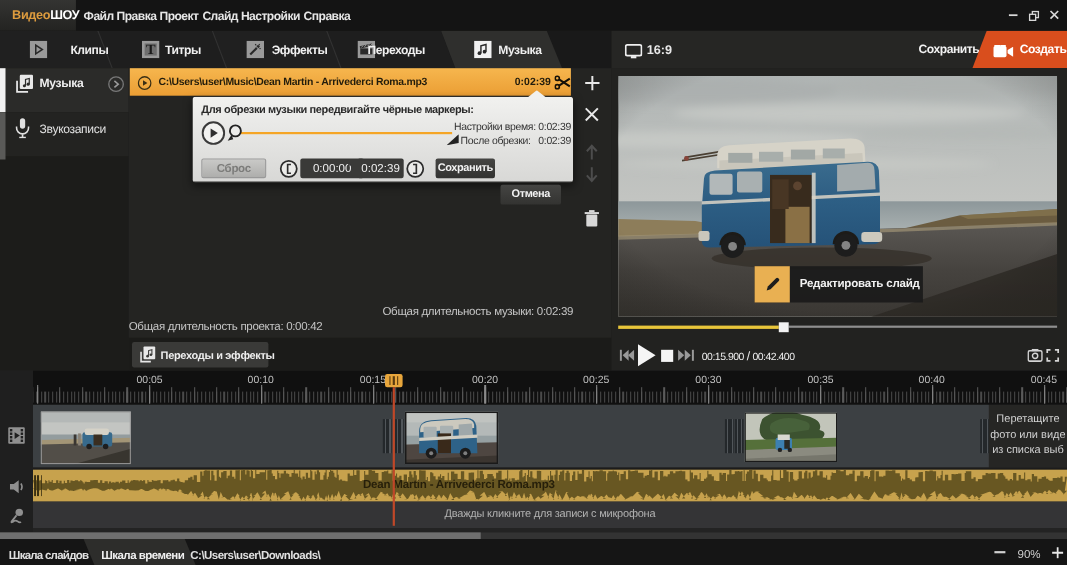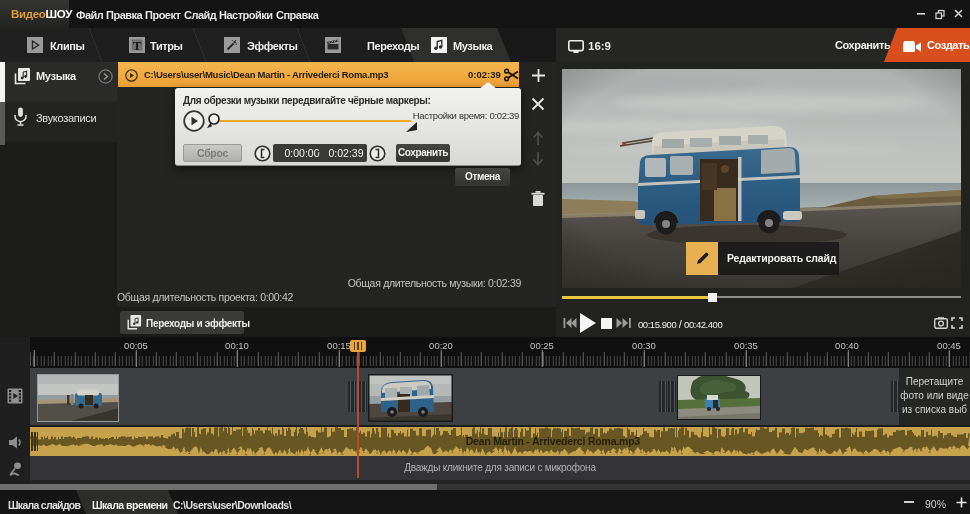--- a/index.html
+++ b/index.html
@@ -58,41 +58,41 @@
     <polygon points="401,0 497,0 511,34 414,34" fill="#2f2f2d"></polygon>
     <line x1="89" y1="0" x2="102" y2="34" stroke="#323232" stroke-width="1"></line>
     <line x1="193" y1="0" x2="206" y2="34" stroke="#323232" stroke-width="1"></line>
     <line x1="297" y1="0" x2="310" y2="34" stroke="#323232" stroke-width="1"></line>
   </svg>
 
   <svg class="abs tabicon" style="left:27px;top:37px;" viewBox="0 0 16 16">
       <rect width="16" height="16" fill="#9a9a9a"></rect>
       <path d="M5.5 4 L11.5 8 L5.5 12 Z" fill="none" stroke="#2a2a2a" stroke-width="1.4"></path>
     </svg>
-  <div class="abs tablabel" style="left:50px;">Клипы</div>
+  <div class="abs tablabel" style="left:64px;">Клипы</div>
   <svg class="abs tabicon" style="left:129px;top:37px;" viewBox="0 0 16 16">
       <rect width="16" height="16" fill="#9a9a9a"></rect>
       <rect x="2.5" y="2.5" width="11" height="11" fill="#6f6f6f"></rect>
       <text x="8" y="12.5" font-family="Liberation Serif,serif" font-size="13" font-weight="bold" fill="#1a1a1a" text-anchor="middle">T</text>
     </svg>
   <div class="abs tablabel" style="left:150px;">Титры</div>
   <svg class="abs tabicon" style="left:224px;top:37px;" viewBox="0 0 16 16">
       <rect width="16" height="16" fill="#9a9a9a"></rect>
       <path d="M3.5 12.5 L9.5 6.5" stroke="#2a2a2a" stroke-width="2"></path>
       <path d="M10 6 l1.5-1.5" stroke="#2a2a2a" stroke-width="2.4"></path>
       <path d="M8 3.2 l1 1 M12 3 l-0.6 1.2 M13 7 l-1.2 0.4" stroke="#2a2a2a" stroke-width="1"></path>
     </svg>
   <div class="abs tablabel" style="left:247px;">Эффекты</div>
   <svg class="abs tabicon" style="left:325px;top:37px;" viewBox="0 0 16 16">
       <rect width="16" height="16" fill="#9a9a9a"></rect>
       <rect x="2.5" y="7" width="11" height="5.5" fill="#2a2a2a"></rect>
       <path d="M2.5 7 L13.5 4.5 L13 2.5 L2 5 Z" fill="#2a2a2a"></path>
       <path d="M3.5 6.2 l1.6-1.8 M6.3 5.6 l1.6-1.8 M9.1 5 l1.6-1.8 M11.9 4.4 l1.4-1.6" stroke="#9a9a9a" stroke-width="0.9"></path>
     </svg>
-  <div class="abs tablabel" style="left:367px;">Переходы</div>
+  <div class="abs tablabel" style="left:334px;">Переходы</div>
   <svg class="abs tabicon" style="left:431px;top:37px;" viewBox="0 0 16 16">
       <rect width="16" height="16" fill="#f2f2f2"></rect>
       <path d="M6.2 11.2 V4.6 l4.6-1.2 v6.6" fill="none" stroke="#2a2a2a" stroke-width="1.3"></path>
       <circle cx="4.9" cy="11.3" r="1.7" fill="#2a2a2a"></circle>
       <circle cx="9.5" cy="10" r="1.7" fill="#2a2a2a"></circle>
     </svg>
   <div class="abs tablabel" style="left:453px;">Музыка</div>
 
   <div class="abs" id="pvbar"></div>
   <svg class="abs" style="left:568px;top:40px;" width="16" height="14" viewBox="0 0 16 14">
@@ -195,20 +195,21 @@
     </svg>
   <div class="abs" style="left:219px;top:119.5px;width:192px;height:2.5px;background:#f5a525;"></div>
   <svg class="abs" style="left:205px;top:112px;" width="16" height="20" viewBox="0 0 16 20">
       <circle cx="9" cy="7" r="5" fill="#ececea" stroke="#222" stroke-width="1.7"></circle>
       <path d="M5.5 10.5 L2 16 l5-1.5 Z" fill="#222"></path>
     </svg>
   <svg class="abs" style="left:406px;top:122px;" width="12" height="10" viewBox="0 0 12 10">
       <path d="M11 0 L11 8 L0 10 Z" fill="#222"></path>
     </svg>
   <div class="abs" style="left:300px;top:110px;width:219px;text-align:right;font-size:9.5px;color:#333;letter-spacing:-0.3px;">Настройки время: 0:02:39</div>
+  <div class="abs" style="left:300px;top:123px;width:219px;text-align:right;font-size:9.5px;color:#333;letter-spacing:-0.3px;">После обрезки:&nbsp;&nbsp; 0:02:39</div>
   <div class="abs b" style="left:183px;top:144px;width:59px;height:18px;background:linear-gradient(180deg,#c9c9c7,#aeaeac);border:1px solid #999;border-radius:2px;font-size:10.5px;color:#7c7c7a;text-align:center;line-height:17px;letter-spacing:-0.3px;">Сброс</div>
   <svg class="abs" style="left:254px;top:145px;" width="17" height="17" viewBox="0 0 17 17">
       <circle cx="8.5" cy="8.5" r="7.3" fill="#ebebe9" stroke="#2d2d2d" stroke-width="1.6"></circle>
       <path d="M10.5 4.5 h-3 v8 h3" fill="none" stroke="#2d2d2d" stroke-width="1.5"></path>
     </svg>
   <div class="abs" style="left:273px;top:144px;width:58px;height:18px;background:#3a3a38;border-radius:2px;font-size:10.5px;color:#f0f0f0;text-align:center;line-height:18px;">0:00:00</div>
   <div class="abs b" style="left:316px;top:144px;font-size:11px;color:#333;">-</div>
   <div class="abs" style="left:325px;top:144px;width:42px;height:18px;background:#3a3a38;border-radius:2px;font-size:10.5px;color:#f0f0f0;text-align:center;line-height:18px;">0:02:39</div>
   <svg class="abs" style="left:369px;top:145px;" width="17" height="17" viewBox="0 0 17 17">
       <circle cx="8.5" cy="8.5" r="7.3" fill="#ebebe9" stroke="#2d2d2d" stroke-width="1.6"></circle>
@@ -408,21 +409,21 @@
       <circle cx="41" cy="34" r="2" fill="#222"></circle>
     <rect x="0.5" y="0.5" width="83" height="44" fill="none" stroke="#1a1a1a" stroke-width="1"></rect>
   </svg>
   <div class="abs" style="left:30px;top:425px;width:940px;height:2px;background:#1c1c1c;"></div>
 
   <div class="abs" style="left:30px;top:427px;width:940px;height:29px;background:#c7a24d;"></div>
   <svg class="abs" style="left:30px;top:427px;" width="940" height="29" viewBox="0 0 940 29" preserveAspectRatio="none">
     <polygon points="0,9.6 2,9.6 2,10.4 3,10.4 3,9.3 5,9.3 5,10.0 6,10.0 6,9.7 8,9.7 8,12.4 11,12.4 11,9.5 12,9.5 12,10.3 13,10.3 13,12.4 14,12.4 14,9.5 15,9.5 15,11.0 17,11.0 17,9.3 18,9.3 18,12.2 21,12.2 21,9.6 23,9.6 23,12.1 24,12.1 24,10.0 26,10.0 26,12.5 28,12.5 28,10.1 29,10.1 29,12.0 31,12.0 31,9.4 33,9.4 33,11.9 34,11.9 34,9.9 36,9.9 36,10.2 38,10.2 38,9.6 41,9.6 41,10.5 43,10.5 43,9.4 44,9.4 44,10.2 45,10.2 45,11.3 46,11.3 46,12.5 47,12.5 47,11.0 49,11.0 49,11.1 52,11.1 52,9.7 55,9.7 55,9.3 58,9.3 58,9.4 59,9.4 59,11.8 61,11.8 61,9.6 63,9.6 63,12.0 65,12.0 65,10.6 68,10.6 68,12.5 69,12.5 69,10.8 71,10.8 71,11.8 72,11.8 72,11.5 74,11.5 74,11.9 75,11.9 75,10.9 78,10.9 78,12.3 79,12.3 79,10.9 81,10.9 81,9.9 84,9.9 84,12.1 86,12.1 86,9.5 87,9.5 87,11.9 88,11.9 88,10.8 89,10.8 89,9.9 91,9.9 91,9.3 93,9.3 93,9.6 96,9.6 96,10.5 97,10.5 97,9.7 99,9.7 99,10.3 100,10.3 100,9.5 102,9.5 102,12.5 104,12.5 104,9.4 105,9.4 105,11.0 107,11.0 107,11.2 108,11.2 108,9.4 109,9.4 109,9.8 110,9.8 110,10.0 113,10.0 113,9.6 115,9.6 115,9.4 116,9.4 116,12.3 118,12.3 118,9.6 120,9.6 120,9.6 122,9.6 122,9.3 123,9.3 123,10.7 125,10.7 125,9.7 127,9.7 127,9.2 129,9.2 129,10.4 131,10.4 131,7.9 133,7.9 133,10.6 134,10.6 134,11.1 136,11.1 136,11.6 138,11.6 138,9.5 141,9.5 141,7.4 143,7.4 143,6.4 145,6.4 145,9.1 146,9.1 146,5.1 149,5.1 149,11.2 150,11.2 150,11.2 152,11.2 152,1.7 154,1.7 154,5.4 155,5.4 155,1.2 156,1.2 156,0.4 158,0.4 158,0.7 161,0.7 161,9.5 162,9.5 162,1.0 164,1.0 164,5.0 165,5.0 165,10.0 167,10.0 167,0.5 168,0.5 168,-0.3 169,-0.3 169,6.4 170,6.4 170,7.3 171,7.3 171,2.3 173,2.3 173,1.2 176,1.2 176,7.7 177,7.7 177,5.5 178,5.5 178,5.3 179,5.3 179,0.8 181,0.8 181,6.5 183,6.5 183,8.2 184,8.2 184,0.4 187,0.4 187,-0.4 188,-0.4 188,9.5 189,9.5 189,0.4 191,0.4 191,-0.4 193,-0.4 193,4.3 194,4.3 194,0.5 196,0.5 196,1.0 197,1.0 197,6.3 198,6.3 198,-0.5 199,-0.5 199,1.1 200,1.1 200,7.8 202,7.8 202,0.1 203,0.1 203,3.9 206,3.9 206,2.4 208,2.4 208,2.4 211,2.4 211,-0.5 212,-0.5 212,9.1 213,9.1 213,0.4 215,0.4 215,0.3 217,0.3 217,3.5 218,3.5 218,5.8 220,5.8 220,8.7 222,8.7 222,0.9 223,0.9 223,2.9 224,2.9 224,7.4 225,7.4 225,3.5 228,3.5 228,0.9 230,0.9 230,3.4 232,3.4 232,3.9 233,3.9 233,6.3 235,6.3 235,3.0 237,3.0 237,0.3 238,0.3 238,3.5 241,3.5 241,6.5 242,6.5 242,0.7 243,0.7 243,7.3 244,7.3 244,8.9 245,8.9 245,6.2 247,6.2 247,8.4 248,8.4 248,2.8 250,2.8 250,7.4 252,7.4 252,0.2 253,0.2 253,1.3 254,1.3 254,9.1 256,9.1 256,1.6 257,1.6 257,4.1 258,4.1 258,0.4 259,0.4 259,0.6 260,0.6 260,2.4 261,2.4 261,9.1 262,9.1 262,9.2 264,9.2 264,5.0 265,5.0 265,2.6 266,2.6 266,0.1 267,0.1 267,8.7 268,8.7 268,6.3 269,6.3 269,2.1 270,2.1 270,-0.3 271,-0.3 271,1.0 273,1.0 273,2.8 274,2.8 274,6.5 275,6.5 275,7.3 276,7.3 276,0.2 277,0.2 277,4.7 278,4.7 278,9.6 279,9.6 279,8.8 281,8.8 281,10.0 284,10.0 284,10.6 286,10.6 286,3.4 288,3.4 288,5.4 291,5.4 291,-0.3 292,-0.3 292,4.8 294,4.8 294,0.4 297,0.4 297,10.3 299,10.3 299,9.5 301,9.5 301,1.2 302,1.2 302,4.7 305,4.7 305,-0.4 306,-0.4 306,0.3 308,0.3 308,0.9 311,0.9 311,2.9 314,2.9 314,9.9 317,9.9 317,2.0 319,2.0 319,1.5 322,1.5 322,0.7 323,0.7 323,3.4 324,3.4 324,3.4 326,3.4 326,0.4 327,0.4 327,10.1 328,10.1 328,5.5 330,5.5 330,3.5 331,3.5 331,7.1 333,7.1 333,5.4 335,5.4 335,9.6 337,9.6 337,4.3 340,4.3 340,10.7 341,10.7 341,6.7 342,6.7 342,1.3 344,1.3 344,4.3 345,4.3 345,7.0 346,7.0 346,1.1 348,1.1 348,5.0 349,5.0 349,10.2 351,10.2 351,0.5 353,0.5 353,0.7 356,0.7 356,0.8 357,0.8 357,9.4 358,9.4 358,6.6 359,6.6 359,10.4 361,10.4 361,2.4 363,2.4 363,3.2 364,3.2 364,6.0 366,6.0 366,8.8 368,8.8 368,6.1 370,6.1 370,4.1 371,4.1 371,7.6 372,7.6 372,5.7 374,5.7 374,9.5 377,9.5 377,2.7 378,2.7 378,9.5 380,9.5 380,1.7 383,1.7 383,3.7 386,3.7 386,8.4 389,8.4 389,1.3 392,1.3 392,8.9 394,8.9 394,9.3 396,9.3 396,2.7 398,2.7 398,2.5 401,2.5 401,10.4 402,10.4 402,9.2 403,9.2 403,7.8 404,7.8 404,0.4 405,0.4 405,7.7 406,7.7 406,0.9 409,0.9 409,4.1 410,4.1 410,8.5 412,8.5 412,7.6 413,7.6 413,4.0 416,4.0 416,4.0 418,4.0 418,6.0 419,6.0 419,8.1 421,8.1 421,2.7 423,2.7 423,0.9 426,0.9 426,8.9 429,8.9 429,8.0 431,8.0 431,0.4 432,0.4 432,9.5 433,9.5 433,8.1 434,8.1 434,10.3 435,10.3 435,7.8 436,7.8 436,7.7 438,7.7 438,9.6 440,9.6 440,9.2 442,9.2 442,1.5 443,1.5 443,0.3 444,0.3 444,0.2 445,0.2 445,6.9 446,6.9 446,5.8 447,5.8 447,3.0 448,3.0 448,10.5 449,10.5 449,4.8 450,4.8 450,0.2 451,0.2 451,6.7 452,6.7 452,1.5 454,1.5 454,7.2 455,7.2 455,8.1 458,8.1 458,0.9 461,0.9 461,1.2 462,1.2 462,9.6 465,9.6 465,9.0 466,9.0 466,9.7 468,9.7 468,5.6 469,5.6 469,9.8 470,9.8 470,1.2 471,1.2 471,5.2 473,5.2 473,10.7 474,10.7 474,4.7 475,4.7 475,0.5 477,0.5 477,10.0 478,10.0 478,4.8 479,4.8 479,1.6 481,1.6 481,0.7 482,0.7 482,0.4 483,0.4 483,9.9 484,9.9 484,2.9 485,2.9 485,1.0 487,1.0 487,2.8 488,2.8 488,10.2 490,10.2 490,5.1 491,5.1 491,1.6 493,1.6 493,9.4 495,9.4 495,1.5 496,1.5 496,3.6 499,3.6 499,0.2 501,0.2 501,10.7 503,10.7 503,6.6 505,6.6 505,1.3 506,1.3 506,7.9 507,7.9 507,5.8 508,5.8 508,10.6 509,10.6 509,1.2 510,1.2 510,1.4 512,1.4 512,1.1 513,1.1 513,1.5 515,1.5 515,0.4 518,0.4 518,1.5 521,1.5 521,10.0 522,10.0 522,3.3 523,3.3 523,1.3 526,1.3 526,1.5 527,1.5 527,0.7 528,0.7 528,1.3 530,1.3 530,1.7 531,1.7 531,4.8 532,4.8 532,2.5 533,2.5 533,9.9 534,9.9 534,4.0 537,4.0 537,1.5 539,1.5 539,8.7 541,8.7 541,0.4 543,0.4 543,1.3 545,1.3 545,1.2 547,1.2 547,0.8 550,0.8 550,2.8 552,2.8 552,2.7 555,2.7 555,7.3 556,7.3 556,5.6 558,5.6 558,4.8 560,4.8 560,0.8 562,0.8 562,0.3 563,0.3 563,7.0 565,7.0 565,1.7 568,1.7 568,9.7 570,9.7 570,1.2 573,1.2 573,6.2 574,6.2 574,5.6 575,5.6 575,6.2 577,6.2 577,4.2 579,4.2 579,1.4 582,1.4 582,3.3 584,3.3 584,1.3 587,1.3 587,1.2 588,1.2 588,1.0 590,1.0 590,1.5 593,1.5 593,8.9 595,8.9 595,10.4 597,10.4 597,0.5 598,0.5 598,2.5 600,2.5 600,8.1 601,8.1 601,5.0 604,5.0 604,8.6 606,8.6 606,2.9 607,2.9 607,10.3 610,10.3 610,8.3 612,8.3 612,7.2 613,7.2 613,1.0 614,1.0 614,4.2 615,4.2 615,4.2 617,4.2 617,5.9 619,5.9 619,9.8 621,9.8 621,10.2 624,10.2 624,2.8 626,2.8 626,4.6 627,4.6 627,3.0 630,3.0 630,10.2 631,10.2 631,4.3 633,4.3 633,0.3 635,0.3 635,4.2 636,4.2 636,4.2 637,4.2 637,4.0 638,4.0 638,1.3 640,1.3 640,1.5 641,1.5 641,1.1 642,1.1 642,1.6 644,1.6 644,1.1 645,1.1 645,10.3 646,10.3 646,0.5 647,0.5 647,10.3 648,10.3 648,3.7 649,3.7 649,1.6 651,1.6 651,0.2 653,0.2 653,0.3 654,0.3 654,8.3 655,8.3 655,0.7 657,0.7 657,3.6 659,3.6 659,10.5 661,10.5 661,4.7 664,4.7 664,7.8 667,7.8 667,9.1 668,9.1 668,10.5 671,10.5 671,5.3 672,5.3 672,0.5 673,0.5 673,9.3 676,9.3 676,9.9 679,9.9 679,0.4 680,0.4 680,7.6 682,7.6 682,0.3 685,0.3 685,1.6 687,1.6 687,10.9 688,10.9 688,2.0 690,2.0 690,2.0 691,2.0 691,8.7 692,8.7 692,9.8 695,9.8 695,8.4 696,8.4 696,1.3 699,1.3 699,7.9 701,7.9 701,2.6 702,2.6 702,0.9 704,0.9 704,8.1 705,8.1 705,2.6 707,2.6 707,7.3 708,7.3 708,6.4 709,6.4 709,1.5 711,1.5 711,0.6 713,0.6 713,5.3 715,5.3 715,1.5 718,1.5 718,7.1 720,7.1 720,7.4 721,7.4 721,5.1 722,5.1 722,9.2 725,9.2 725,5.5 726,5.5 726,2.3 727,2.3 727,3.0 730,3.0 730,0.3 732,0.3 732,0.6 734,0.6 734,1.5 737,1.5 737,0.3 739,0.3 739,5.1 742,5.1 742,3.6 745,3.6 745,0.7 747,0.7 747,10.4 749,10.4 749,5.4 752,5.4 752,1.5 755,1.5 755,7.2 756,7.2 756,5.8 759,5.8 759,8.3 760,8.3 760,6.7 761,6.7 761,1.1 762,1.1 762,0.6 765,0.6 765,10.6 766,10.6 766,1.4 769,1.4 769,6.2 772,6.2 772,6.3 773,6.3 773,5.4 775,5.4 775,0.7 778,0.7 778,1.0 781,1.0 781,0.6 784,0.6 784,3.2 786,3.2 786,3.3 788,3.3 788,5.9 789,5.9 789,10.0 790,10.0 790,8.0 791,8.0 791,8.8 793,8.8 793,0.4 795,0.4 795,7.6 797,7.6 797,8.8 799,8.8 799,10.4 802,10.4 802,7.0 803,7.0 803,6.8 805,6.8 805,2.4 807,2.4 807,2.1 809,2.1 809,10.6 811,10.6 811,1.1 813,1.1 813,1.3 815,1.3 815,0.7 818,0.7 818,1.3 820,1.3 820,1.5 821,1.5 821,9.9 822,9.9 822,5.9 823,5.9 823,7.8 825,7.8 825,4.9 826,4.9 826,1.0 827,1.0 827,9.9 829,9.9 829,4.6 832,4.6 832,9.7 835,9.7 835,3.8 837,3.8 837,4.1 839,4.1 839,3.9 841,3.9 841,3.4 844,3.4 844,10.2 847,10.2 847,3.1 848,3.1 848,1.5 850,1.5 850,1.4 853,1.4 853,8.3 855,8.3 855,6.8 857,6.8 857,10.4 859,10.4 859,8.5 861,8.5 861,8.4 863,8.4 863,5.1 866,5.1 866,3.1 868,3.1 868,3.5 871,3.5 871,2.9 872,2.9 872,3.0 875,3.0 875,8.2 877,8.2 877,3.5 879,3.5 879,3.1 882,3.1 882,5.0 883,5.0 883,6.2 884,6.2 884,8.2 886,8.2 886,9.8 888,9.8 888,8.4 890,8.4 890,9.5 891,9.5 891,2.9 893,2.9 893,3.1 894,3.1 894,9.9 896,9.9 896,4.8 898,4.8 898,8.2 901,8.2 901,2.6 902,2.6 902,9.5 904,9.5 904,8.7 905,8.7 905,8.7 907,8.7 907,10.8 908,10.8 908,4.0 910,4.0 910,5.9 913,5.9 913,11.0 914,11.0 914,8.2 917,8.2 917,6.6 919,6.6 919,6.1 921,6.1 921,8.3 923,8.3 923,9.3 924,9.3 924,10.1 927,10.1 927,7.6 929,7.6 929,7.5 931,7.5 931,7.2 933,7.2 933,7.6 934,7.6 934,6.1 936,6.1 936,11.0 937,11.0 937,10.9 938,10.9 938,6.5 940,6.5 938,19.1 940,19.1 937,22.4 938,22.4 936,22.0 937,22.0 934,18.6 936,18.6 933,18.7 934,18.7 931,17.1 933,17.1 929,22.2 931,22.2 927,20.2 929,20.2 924,21.4 927,21.4 923,17.8 924,17.8 921,22.1 923,22.1 919,18.0 921,18.0 917,22.2 919,22.2 914,20.4 917,20.4 913,21.9 914,21.9 910,20.0 913,20.0 908,21.2 910,21.2 907,24.6 908,24.6 905,24.8 907,24.8 904,18.9 905,18.9 902,19.7 904,19.7 901,22.1 902,22.1 898,25.5 901,25.5 896,18.1 898,18.1 894,21.4 896,21.4 893,18.9 894,18.9 891,23.2 893,23.2 890,24.8 891,24.8 888,19.0 890,19.0 886,24.6 888,24.6 884,19.6 886,19.6 883,25.4 884,25.4 882,20.7 883,20.7 879,18.5 882,18.5 877,22.6 879,22.6 875,22.1 877,22.1 872,24.7 875,24.7 871,20.8 872,20.8 868,19.6 871,19.6 866,21.2 868,21.2 863,21.4 866,21.4 861,23.0 863,23.0 859,27.4 861,27.4 857,22.8 859,22.8 855,26.1 857,26.1 853,21.3 855,21.3 850,26.6 853,26.6 848,24.2 850,24.2 847,23.1 848,23.1 844,21.5 847,21.5 841,22.3 844,22.3 839,26.1 841,26.1 837,26.2 839,26.2 835,22.2 837,22.2 832,27.3 835,27.3 829,23.9 832,23.9 827,24.9 829,24.9 826,23.7 827,23.7 825,21.0 826,21.0 823,21.6 825,21.6 822,23.0 823,23.0 821,26.6 822,26.6 820,19.8 821,19.8 818,19.1 820,19.1 815,23.1 818,23.1 813,26.2 815,26.2 811,27.7 813,27.7 809,19.2 811,19.2 807,25.3 809,25.3 805,25.6 807,25.6 803,22.5 805,22.5 802,26.3 803,26.3 799,26.9 802,26.9 797,26.8 799,26.8 795,25.2 797,25.2 793,21.9 795,21.9 791,22.9 793,22.9 790,26.4 791,26.4 789,18.5 790,18.5 788,27.5 789,27.5 786,26.1 788,26.1 784,21.8 786,21.8 781,19.5 784,19.5 778,23.1 781,23.1 775,23.6 778,23.6 773,21.3 775,21.3 772,26.6 773,26.6 769,25.0 772,25.0 766,25.5 769,25.5 765,19.8 766,19.8 762,19.5 765,19.5 761,25.9 762,25.9 760,26.9 761,26.9 759,27.7 760,27.7 756,26.9 759,26.9 755,27.1 756,27.1 752,26.0 755,26.0 749,20.1 752,20.1 747,27.0 749,27.0 745,26.8 747,26.8 742,19.1 745,19.1 739,26.0 742,26.0 737,24.0 739,24.0 734,25.5 737,25.5 732,26.5 734,26.5 730,27.2 732,27.2 727,24.0 730,24.0 726,23.8 727,23.8 725,23.8 726,23.8 722,27.5 725,27.5 721,24.7 722,24.7 720,27.3 721,27.3 718,25.8 720,25.8 715,27.4 718,27.4 713,26.5 715,26.5 711,26.6 713,26.6 709,21.9 711,21.9 708,26.5 709,26.5 707,22.6 708,22.6 705,25.4 707,25.4 704,22.5 705,22.5 702,22.6 704,22.6 701,26.7 702,26.7 699,22.9 701,22.9 696,22.5 699,22.5 695,26.0 696,26.0 692,24.9 695,24.9 691,18.8 692,18.8 690,26.7 691,26.7 688,23.6 690,23.6 687,24.8 688,24.8 685,22.9 687,22.9 682,27.6 685,27.6 680,24.7 682,24.7 679,25.3 680,25.3 676,22.4 679,22.4 673,26.0 676,26.0 672,27.6 673,27.6 671,26.6 672,26.6 668,27.2 671,27.2 667,24.6 668,24.6 664,26.2 667,26.2 661,24.2 664,24.2 659,20.3 661,20.3 657,19.3 659,19.3 655,20.5 657,20.5 654,21.9 655,21.9 653,18.1 654,18.1 651,27.3 653,27.3 649,20.3 651,20.3 648,25.1 649,25.1 647,26.0 648,26.0 646,23.8 647,23.8 645,22.0 646,22.0 644,18.9 645,18.9 642,23.7 644,23.7 641,18.1 642,18.1 640,27.1 641,27.1 638,26.2 640,26.2 637,24.2 638,24.2 636,22.8 637,22.8 635,24.8 636,24.8 633,25.2 635,25.2 631,24.1 633,24.1 630,26.4 631,26.4 627,19.6 630,19.6 626,26.1 627,26.1 624,21.1 626,21.1 621,23.3 624,23.3 619,26.1 621,26.1 617,22.9 619,22.9 615,27.8 617,27.8 614,23.4 615,23.4 613,25.8 614,25.8 612,20.3 613,20.3 610,25.7 612,25.7 607,19.0 610,19.0 606,21.6 607,21.6 604,25.2 606,25.2 601,27.3 604,27.3 600,22.6 601,22.6 598,26.2 600,26.2 597,19.3 598,19.3 595,22.8 597,22.8 593,20.3 595,20.3 590,26.2 593,26.2 588,19.0 590,19.0 587,27.4 588,27.4 584,24.2 587,24.2 582,19.9 584,19.9 579,26.1 582,26.1 577,22.5 579,22.5 575,27.8 577,27.8 574,27.2 575,27.2 573,21.2 574,21.2 570,26.5 573,26.5 568,21.6 570,21.6 565,21.9 568,21.9 563,26.5 565,26.5 562,26.1 563,26.1 560,22.9 562,22.9 558,24.4 560,24.4 556,20.6 558,20.6 555,27.6 556,27.6 552,26.2 555,26.2 550,21.2 552,21.2 547,19.2 550,19.2 545,24.4 547,24.4 543,23.9 545,23.9 541,25.0 543,25.0 539,26.3 541,26.3 537,27.2 539,27.2 534,21.3 537,21.3 533,22.5 534,22.5 532,24.5 533,24.5 531,23.6 532,23.6 530,25.4 531,25.4 528,27.3 530,27.3 527,22.2 528,22.2 526,26.0 527,26.0 523,25.2 526,25.2 522,24.8 523,24.8 521,21.9 522,21.9 518,26.3 521,26.3 515,22.8 518,22.8 513,26.3 515,26.3 512,26.2 513,26.2 510,20.4 512,20.4 509,26.4 510,26.4 508,23.7 509,23.7 507,21.0 508,21.0 506,24.0 507,24.0 505,21.5 506,21.5 503,26.5 505,26.5 501,25.1 503,25.1 499,23.6 501,23.6 496,24.9 499,24.9 495,23.7 496,23.7 493,23.7 495,23.7 491,27.1 493,27.1 490,24.6 491,24.6 488,24.4 490,24.4 487,27.0 488,27.0 485,20.9 487,20.9 484,19.8 485,19.8 483,24.2 484,24.2 482,24.4 483,24.4 481,27.5 482,27.5 479,27.2 481,27.2 478,21.2 479,21.2 477,26.3 478,26.3 475,19.7 477,19.7 474,18.4 475,18.4 473,27.5 474,27.5 471,23.2 473,23.2 470,21.5 471,21.5 469,20.6 470,20.6 468,25.9 469,25.9 466,19.4 468,19.4 465,20.5 466,20.5 462,23.7 465,23.7 461,26.7 462,26.7 458,22.8 461,22.8 455,27.7 458,27.7 454,26.5 455,26.5 452,20.4 454,20.4 451,23.1 452,23.1 450,27.2 451,27.2 449,23.7 450,23.7 448,26.4 449,26.4 447,26.4 448,26.4 446,19.3 447,19.3 445,25.1 446,25.1 444,26.0 445,26.0 443,25.9 444,25.9 442,22.2 443,22.2 440,22.1 442,22.1 438,25.2 440,25.2 436,18.1 438,18.1 435,26.7 436,26.7 434,22.6 435,22.6 433,26.6 434,26.6 432,27.8 433,27.8 431,19.1 432,19.1 429,23.9 431,23.9 426,19.0 429,19.0 423,20.1 426,20.1 421,25.4 423,25.4 419,20.6 421,20.6 418,26.3 419,26.3 416,22.9 418,22.9 413,24.0 416,24.0 412,25.4 413,25.4 410,19.8 412,19.8 409,20.2 410,20.2 406,23.7 409,23.7 405,27.2 406,27.2 404,27.2 405,27.2 403,26.2 404,26.2 402,27.1 403,27.1 401,20.9 402,20.9 398,20.6 401,20.6 396,18.1 398,18.1 394,22.3 396,22.3 392,23.1 394,23.1 389,23.3 392,23.3 386,26.6 389,26.6 383,24.0 386,24.0 380,27.6 383,27.6 378,19.2 380,19.2 377,27.6 378,27.6 374,27.0 377,27.0 372,21.5 374,21.5 371,26.2 372,26.2 370,25.3 371,25.3 368,21.0 370,21.0 366,27.3 368,27.3 364,25.8 366,25.8 363,21.3 364,21.3 361,26.5 363,26.5 359,22.6 361,22.6 358,24.2 359,24.2 357,24.7 358,24.7 356,27.0 357,27.0 353,21.3 356,21.3 351,26.3 353,26.3 349,27.7 351,27.7 348,21.4 349,21.4 346,26.5 348,26.5 345,21.5 346,21.5 344,23.1 345,23.1 342,21.4 344,21.4 341,26.4 342,26.4 340,26.4 341,26.4 337,26.9 340,26.9 335,20.0 337,20.0 333,25.7 335,25.7 331,22.5 333,22.5 330,19.3 331,19.3 328,26.1 330,26.1 327,19.6 328,19.6 326,26.3 327,26.3 324,22.9 326,22.9 323,24.5 324,24.5 322,21.0 323,21.0 319,23.3 322,23.3 317,21.5 319,21.5 314,19.0 317,19.0 311,27.5 314,27.5 308,23.8 311,23.8 306,27.2 308,27.2 305,20.7 306,20.7 302,23.5 305,23.5 301,27.1 302,27.1 299,19.6 301,19.6 297,23.6 299,23.6 294,20.8 297,20.8 292,26.2 294,26.2 291,19.2 292,19.2 288,26.6 291,26.6 286,28.0 288,28.0 284,23.8 286,23.8 281,20.4 284,20.4 279,28.3 281,28.3 278,19.7 279,19.7 277,19.2 278,19.2 276,24.2 277,24.2 275,24.4 276,24.4 274,22.4 275,22.4 273,27.3 274,27.3 271,19.3 273,19.3 270,26.7 271,26.7 269,27.6 270,27.6 268,20.2 269,20.2 267,28.4 268,28.4 266,21.7 267,21.7 265,27.7 266,27.7 264,27.0 265,27.0 262,26.8 264,26.8 261,24.6 262,24.6 260,27.0 261,27.0 259,18.7 260,18.7 258,24.3 259,24.3 257,27.8 258,27.8 256,26.8 257,26.8 254,21.4 256,21.4 253,24.6 254,24.6 252,26.7 253,26.7 250,24.6 252,24.6 248,21.8 250,21.8 247,28.4 248,28.4 245,22.5 247,22.5 244,28.0 245,28.0 243,27.0 244,27.0 242,24.9 243,24.9 241,23.1 242,23.1 238,19.3 241,19.3 237,21.3 238,21.3 235,22.6 237,22.6 233,27.4 235,27.4 232,19.4 233,19.4 230,19.7 232,19.7 228,22.1 230,22.1 225,26.9 228,26.9 224,27.4 225,27.4 223,21.7 224,21.7 222,27.8 223,27.8 220,19.3 222,19.3 218,23.2 220,23.2 217,19.8 218,19.8 215,28.2 217,28.2 213,20.2 215,20.2 212,24.3 213,24.3 211,18.2 212,18.2 208,21.7 211,21.7 206,27.5 208,27.5 203,18.5 206,18.5 202,22.7 203,22.7 200,23.8 202,23.8 199,27.7 200,27.7 198,18.6 199,18.6 197,24.0 198,24.0 196,28.0 197,28.0 194,25.5 196,25.5 193,22.7 194,22.7 191,27.5 193,27.5 189,23.0 191,23.0 188,27.9 189,27.9 187,24.2 188,24.2 184,19.1 187,19.1 183,26.5 184,26.5 181,23.1 183,23.1 179,26.7 181,26.7 178,27.6 179,27.6 177,26.8 178,26.8 176,27.4 177,27.4 173,23.6 176,23.6 171,25.5 173,25.5 170,18.6 171,18.6 169,26.9 170,26.9 168,27.2 169,27.2 167,19.5 168,19.5 165,20.0 167,20.0 164,18.9 165,18.9 162,22.1 164,22.1 161,22.7 162,22.7 158,26.9 161,26.9 156,23.1 158,23.1 155,26.5 156,26.5 154,18.6 155,18.6 152,23.3 154,23.3 150,25.8 152,25.8 149,25.3 150,25.3 146,18.8 149,18.8 145,23.5 146,23.5 143,17.8 145,17.8 141,22.5 143,22.5 138,21.9 141,21.9 136,22.1 138,22.1 134,19.8 136,19.8 133,17.3 134,17.3 131,20.2 133,20.2 129,18.6 131,18.6 127,19.6 129,19.6 125,18.9 127,18.9 123,18.7 125,18.7 122,17.0 123,17.0 120,19.0 122,19.0 118,16.6 120,16.6 116,18.1 118,18.1 115,16.6 116,16.6 113,19.2 115,19.2 110,17.1 113,17.1 109,16.9 110,16.9 108,18.0 109,18.0 107,17.7 108,17.7 105,19.2 107,19.2 104,19.4 105,19.4 102,19.4 104,19.4 100,19.1 102,19.1 99,17.6 100,17.6 97,17.2 99,17.2 96,18.7 97,18.7 93,19.0 96,19.0 91,18.8 93,18.8 89,18.7 91,18.7 88,18.4 89,18.4 87,18.9 88,18.9 86,16.9 87,16.9 84,18.5 86,18.5 81,18.4 84,18.4 79,16.5 81,16.5 78,18.3 79,18.3 75,17.0 78,17.0 74,19.2 75,19.2 72,19.1 74,19.1 71,16.8 72,16.8 69,17.9 71,17.9 68,17.3 69,17.3 65,19.1 68,19.1 63,18.9 65,18.9 61,19.1 63,19.1 59,17.3 61,17.3 58,17.0 59,17.0 55,16.6 58,16.6 52,17.0 55,17.0 49,17.9 52,17.9 47,19.3 49,19.3 46,17.3 47,17.3 45,19.1 46,19.1 44,17.2 45,17.2 43,17.4 44,17.4 41,17.6 43,17.6 38,18.7 41,18.7 36,19.3 38,19.3 34,19.0 36,19.0 33,19.0 34,19.0 31,19.2 33,19.2 29,16.6 31,16.6 28,17.5 29,17.5 26,18.7 28,18.7 24,18.8 26,18.8 23,17.0 24,17.0 21,16.8 23,16.8 18,18.8 21,18.8 17,18.7 18,18.7 15,18.9 17,18.9 14,18.2 15,18.2 13,16.5 14,16.5 12,19.1 13,19.1 11,18.9 12,18.9 8,18.0 11,18.0 6,17.9 8,17.9 5,19.1 6,19.1 3,18.1 5,18.1 2,19.2 3,19.2 0,17.0 2,17.0" fill="#685722"></polygon>
   </svg>
   <div class="abs" style="left:31px;top:432px;width:7px;height:19px;background:repeating-linear-gradient(90deg,#3a3012 0 1.5px,transparent 1.5px 3px);"></div>
-  <div class="abs b" style="left:330px;top:435px;width:310px;text-align:right;font-size:10.5px;color:#261f0a;letter-spacing:-0.2px;">Dean Martin - Arrivederci Roma.mp3</div>
+  <div class="abs b" style="left:330px;top:435px;width:310px;text-align:left;font-size:10.5px;color:#261f0a;letter-spacing:-0.2px;">Dean Martin - Arrivederci Roma.mp3</div>
 
   <div class="abs" style="left:30px;top:456px;width:940px;height:24px;background:#343436;"></div>
   <div class="abs" style="left:30px;top:462px;width:940px;text-align:center;font-size:10px;color:#b2b2b2;letter-spacing:-0.2px;">Дважды кликните для записи с микрофона</div>
   <div class="abs" style="left:30px;top:480px;width:940px;height:4px;background:#232323;"></div>
 
   <svg class="abs" style="left:7px;top:388px;" width="16" height="16" viewBox="0 0 16 16">
     <rect x="0.5" y="0.5" width="15" height="15" rx="1" fill="#8f8f8f"></rect>
     <rect x="2" y="2" width="2.2" height="2.2" fill="#1f1f1f"></rect>
       <rect x="2" y="5.2" width="2.2" height="2.2" fill="#1f1f1f"></rect>
       <rect x="2" y="8.4" width="2.2" height="2.2" fill="#1f1f1f"></rect>

